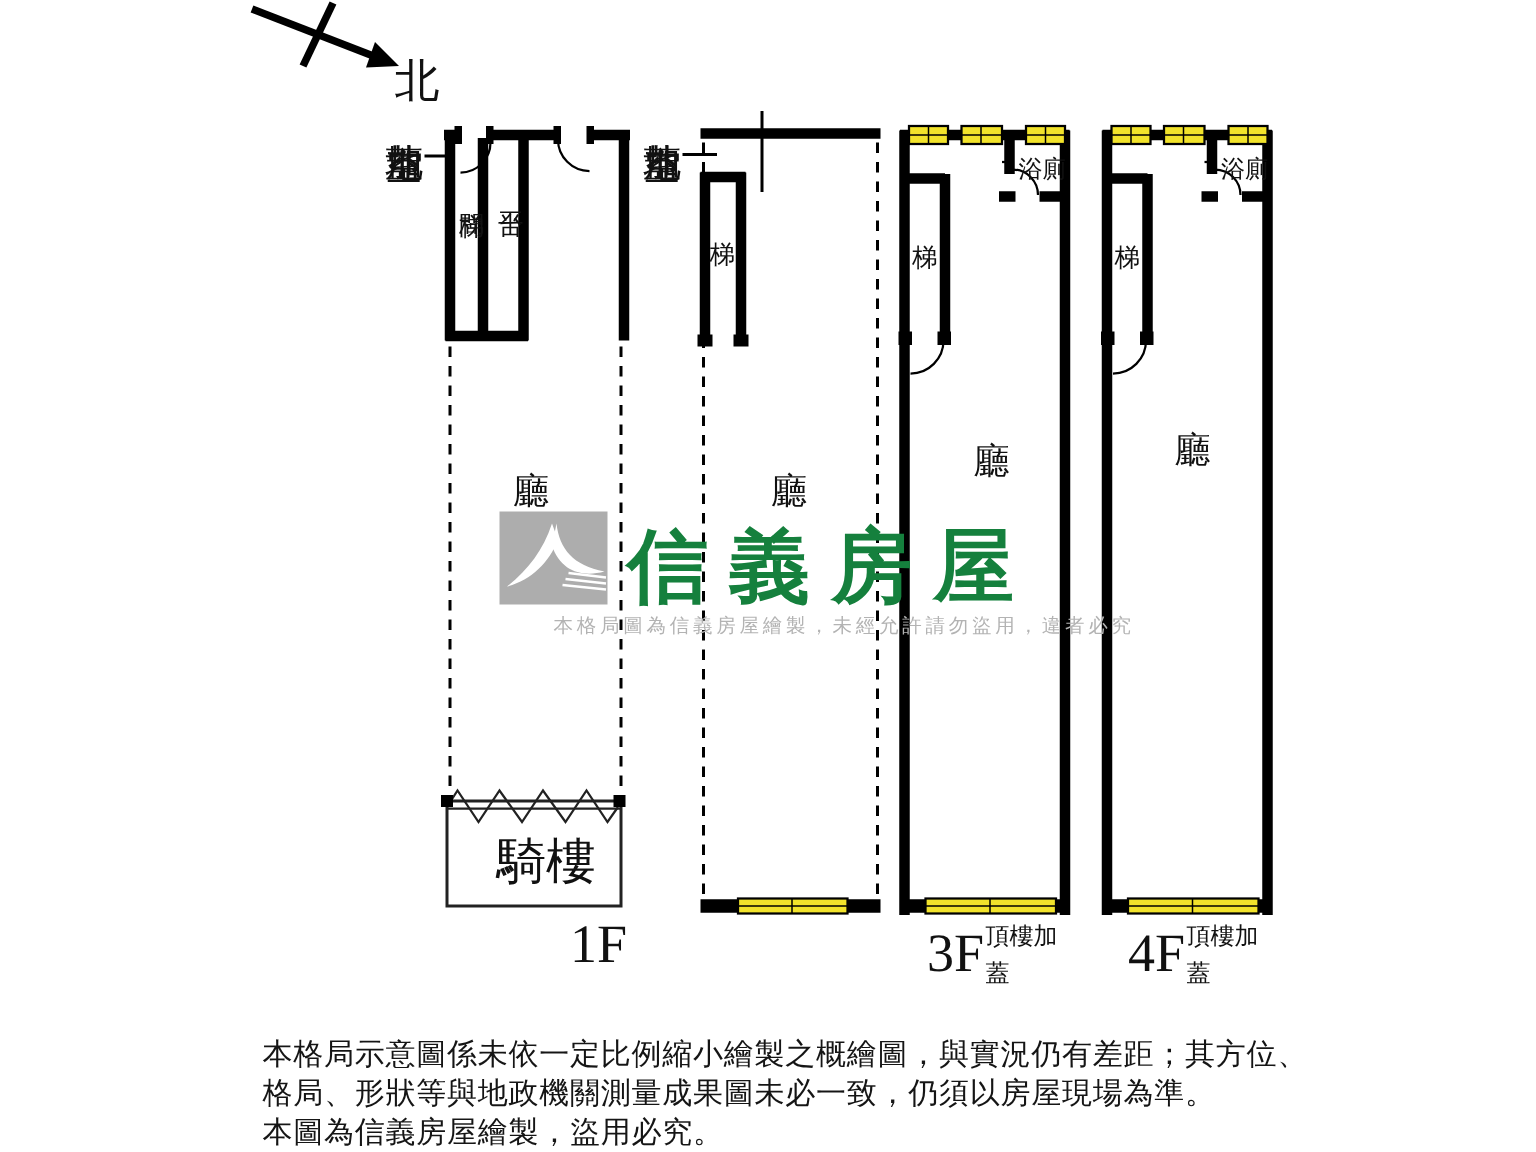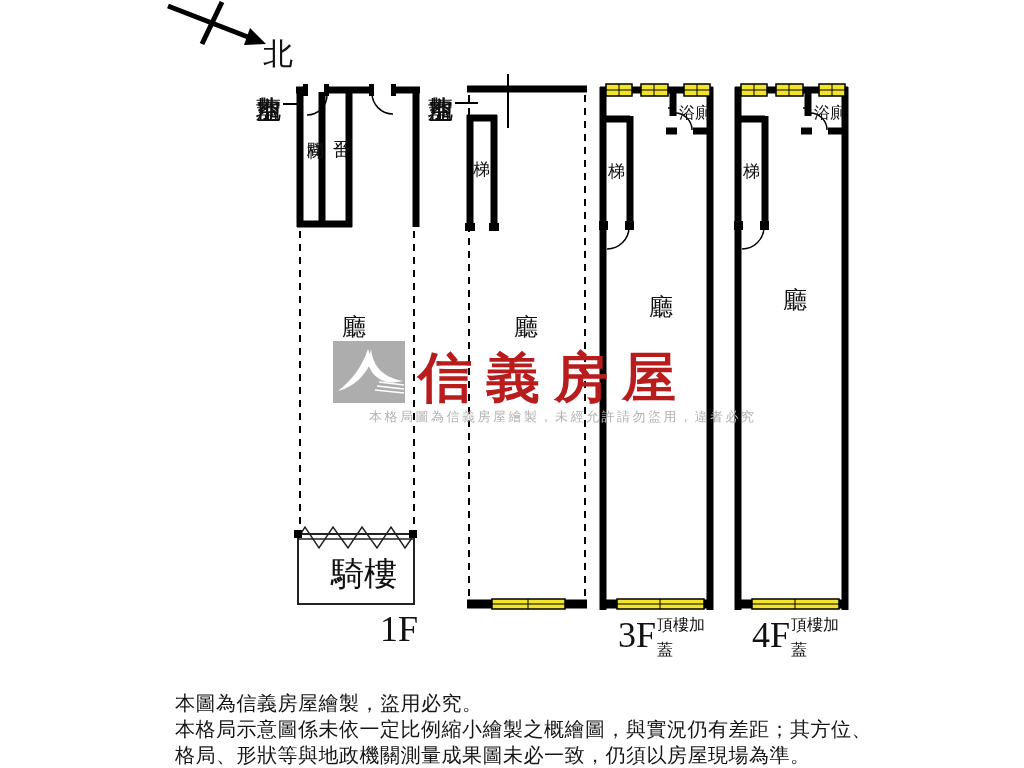--- a/index.html
+++ b/index.html
@@ -4,27 +4,27 @@
 <style>
   html,body{margin:0;padding:0;background:#ffffff;}
   #stage{
     position:relative;width:1024px;height:768px;background:#ffffff;overflow:hidden;
     font-family:"Liberation Sans",sans-serif;color:#111;
   }
   #plan-svg{position:absolute;left:0;top:0;}
   .lbl{position:absolute;white-space:nowrap;color:#111;}
   .vert{writing-mode:vertical-rl;text-orientation:upright;white-space:normal;}
   .room{font-size:24px;font-family:"Liberation Serif",serif;}
-  .small-room{font-size:17px;font-family:Liberation Mono, monospace;}
+  .small-room{font-size:17px;font-family:Liberation Serif, serif;}
   .floor-label{font-size:36px;font-family:"Liberation Serif",serif;text-align:right;}
   .rooftop{font-size:16px;line-height:25px;white-space:normal;width:50px;font-family:"Liberation Serif",serif;}
   .annot{font-size:25px;font-family:"Liberation Serif",serif;line-height:27px;}
   .wm-brand{
     position:absolute;font-size:54px;font-weight:bold;letter-spacing:14px;
-    color:#b91c1c;font-family:"Liberation Serif",serif;text-align:center;
+    color:#15803d;font-family:"Liberation Serif",serif;text-align:center;
   }
   .wm-notice{
     position:absolute;font-size:13px;letter-spacing:2.5px;color:#b3b3b3;margin-left:33px;
   }
   .disclaimer{
     position:absolute;left:175px;top:690px;width:700px;
     font-size:20px;line-height:26px;letter-spacing:0.5px;color:#151515;
   }
   .disclaimer p{margin:0;}
 </style>
@@ -204,17 +204,17 @@
   <div class="lbl small-room" style="left:743px;top:160px;">梯</div>
   <div class="lbl small-room" style="left:814px;top:103px;font-size:16px;">浴廁</div>
   <div class="lbl room" style="left:783px;top:284px;">廳</div>
   <div class="lbl floor-label" style="left:742px;top:614px;width:48px;">4F</div>
   <div class="lbl rooftop" style="left:791px;top:612px;">頂樓加蓋</div>
 
   <div class="wm-brand" style="left:418px;top:342px;">信義房屋</div>
   <div class="wm-notice" style="left:336px;top:408px;">本格局圖為信義房屋繪製，未經允許請勿盜用，違者必究</div>
 
   <div class="disclaimer">
+    <p>本格局示意圖係未依一定比例縮小繪製之概繪圖，與實況仍有差距；其方位、格局、形狀等與地政機關測量成果圖未必一致，仍須以房屋現場為準。</p>
     <p>本圖為信義房屋繪製，盜用必究。</p>
-    <p>本格局示意圖係未依一定比例縮小繪製之概繪圖，與實況仍有差距；其方位、格局、形狀等與地政機關測量成果圖未必一致，仍須以房屋現場為準。</p>
   </div>
 
 </div>
 
 </body></html>

